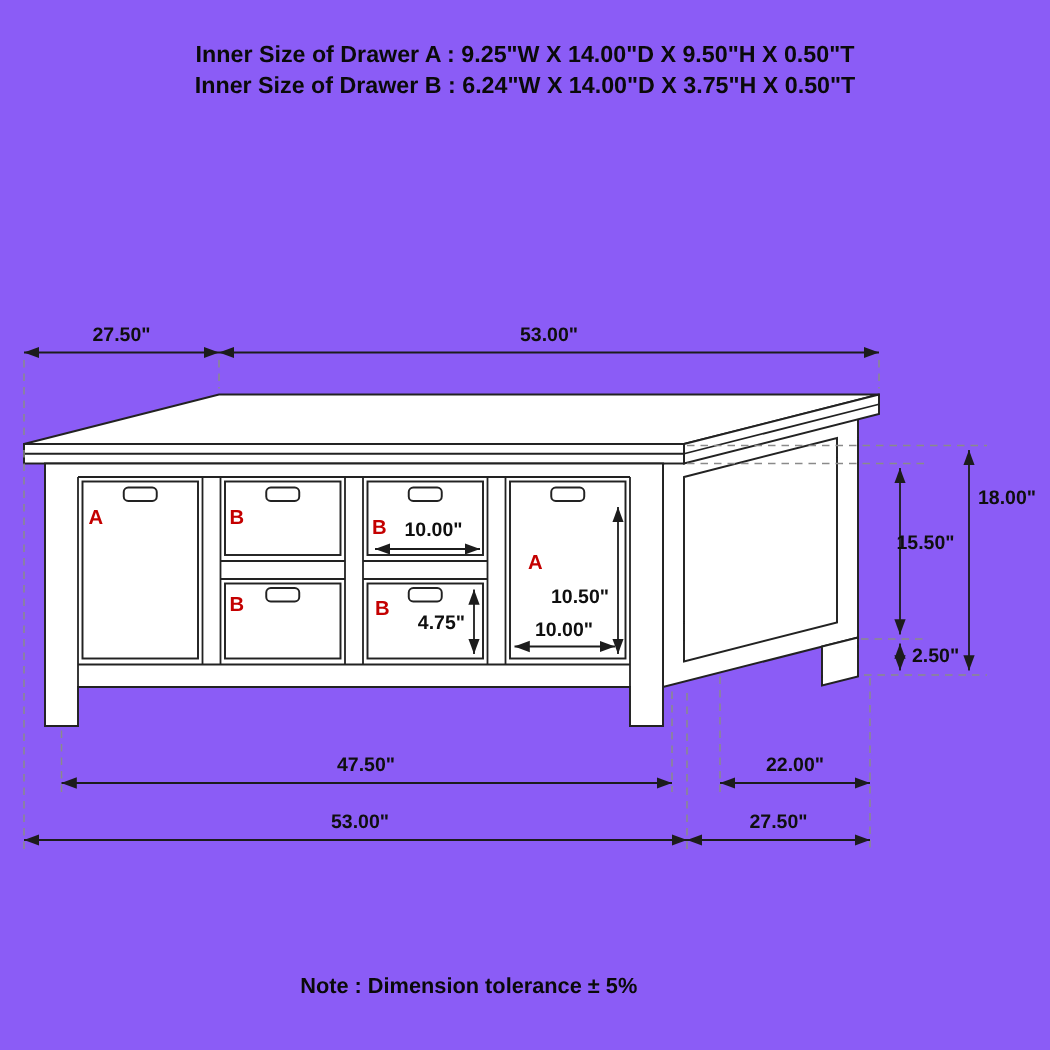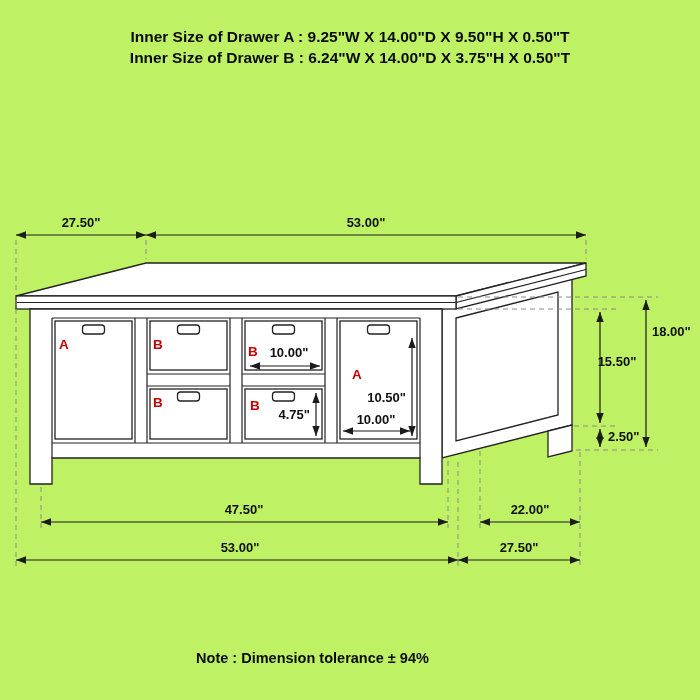--- a/index.html
+++ b/index.html
@@ -1,16 +1,16 @@
 <!DOCTYPE html>
 <html><head>
 <meta charset="utf-8">
 <style>
   html,body{margin:0;padding:0;background:#ffffff;}
-  .canvas{position:relative;width:700px;height:700px;background:#bef264;overflow:hidden;
+  .canvas{position:relative;width:700px;height:700px;background:#8b5cf6;overflow:hidden;
           font-family:"Liberation Sans",sans-serif;}
   .header{position:absolute;top:26px;left:0;width:700px;text-align:center;
           font-weight:700;font-size:15.5px;line-height:21px;color:#0a0a0a;}
   .note{position:absolute;top:650px;left:0;width:625px;text-align:center;
         font-weight:700;font-size:14.5px;color:#0a0a0a;}
   svg{position:absolute;top:0;left:0;}
   .shape{fill:#ffffff;stroke:#222222;stroke-width:1.3;stroke-linejoin:miter;}
   .ln{fill:none;stroke:#222222;stroke-width:1.2;}
   .dim{fill:none;stroke:#1c1c1c;stroke-width:1.2;}
   .ext{fill:none;stroke:#8a8a8a;stroke-width:1;stroke-dasharray:5 4;}
@@ -135,14 +135,14 @@
       <line class="dim" x1="480" y1="522" x2="580" y2="522" marker-start="url(#ar)" marker-end="url(#ar)"></line>
       <line class="dim" x1="16" y1="560" x2="458" y2="560" marker-start="url(#ar)" marker-end="url(#ar)"></line>
       <line class="dim" x1="458" y1="560" x2="580" y2="560" marker-start="url(#ar)" marker-end="url(#ar)"></line>
       <text class="dim-label" x="244" y="514" text-anchor="middle">47.50"</text>
       <text class="dim-label" x="530" y="514" text-anchor="middle">22.00"</text>
       <text class="dim-label" x="240" y="552" text-anchor="middle">53.00"</text>
       <text class="dim-label" x="519" y="552" text-anchor="middle">27.50"</text>
     </g>
   </svg>
 
-  <div class="note">Note : Dimension tolerance ± 94%</div>
+  <div class="note">Note : Dimension tolerance ± 5%</div>
 </div>
 
 </body></html>

